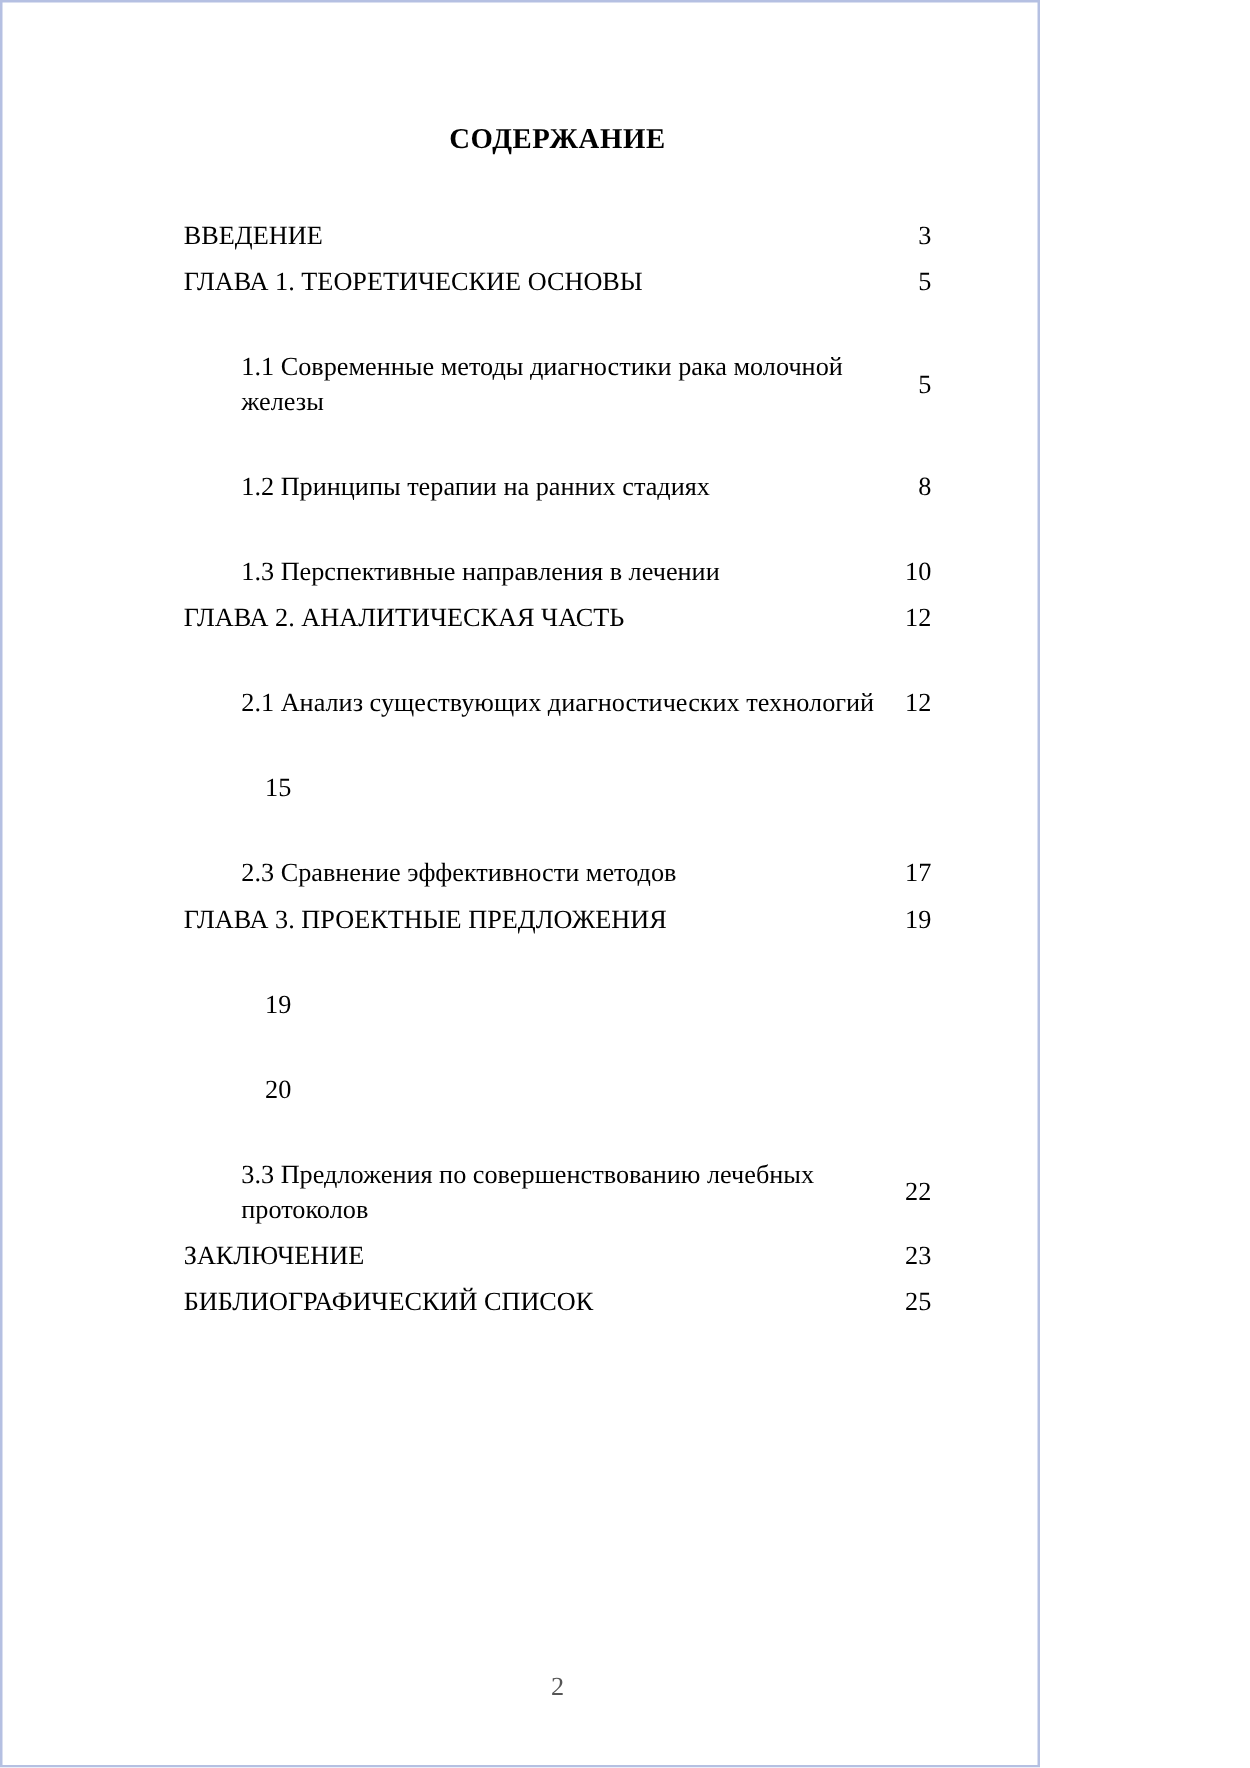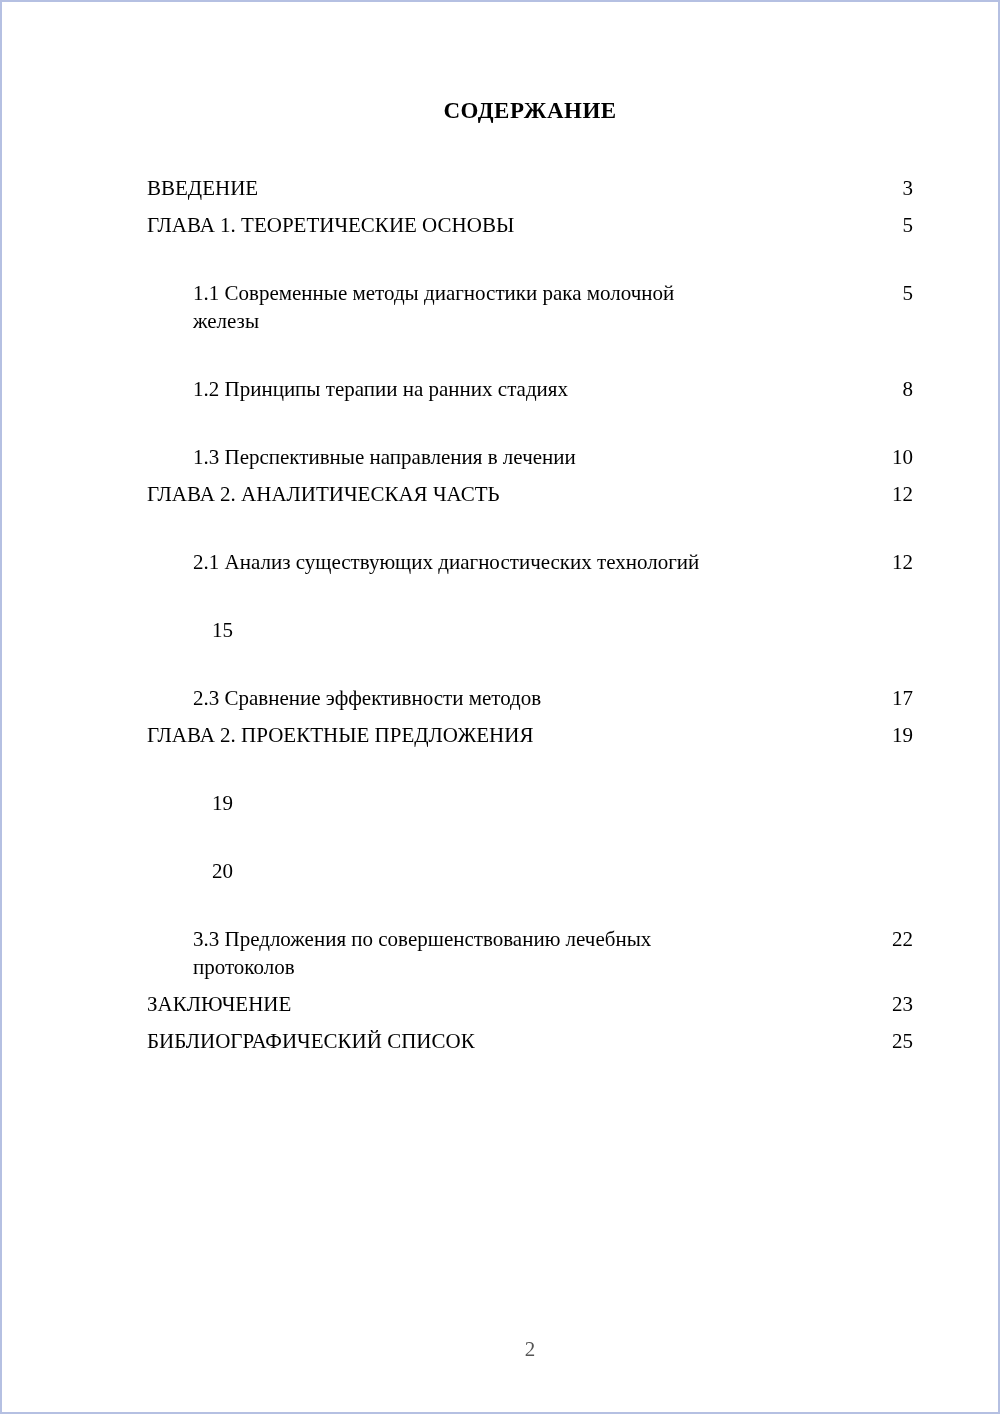--- a/index.html
+++ b/index.html
@@ -1,20 +1,20 @@
 <!DOCTYPE html>
 <html><head>
 <meta charset="utf-8">
 <style>
   * { margin: 0; padding: 0; box-sizing: border-box; }
   html, body { background: #ffffff; }
   body { font-family: "Liberation Serif", serif; }
 
   .page {
-    width: 1000px;
+    width: 832px;
     height: 1414px;
     background: #ffffff;
     border: 2px solid #b5c0e2;
     position: relative;
     padding: 96px 85px 0 145px;
     overflow: hidden;
   }
 
   .doc-title {
     text-align: center;
@@ -24,21 +24,21 @@
     letter-spacing: 0.5px;
   }
 
   .toc {
     margin-top: 50px;
   }
 
   .toc-row {
     display: flex;
     justify-content: space-between;
-    align-items: flex-start;
+    align-items: center;
     margin-bottom: 9px;
     font-size: 21px;
     line-height: 28px;
     color: #000000;
   }
 
   .toc-row.level-1 {
     padding-left: 46px;
     margin-top: 40px;
   }
@@ -102,21 +102,21 @@
     <span class="toc-page">12</span>
   </div>
       <div class="toc-row level-1">
     <span class="toc-page">15</span>
   </div>
       <div class="toc-row level-1">
     <span class="toc-text">2.3 Сравнение эффективности методов</span>
     <span class="toc-page">17</span>
   </div>
       <div class="toc-row level-0">
-    <span class="toc-text">ГЛАВА 2. ПРОЕКТНЫЕ ПРЕДЛОЖЕНИЯ</span>
+    <span class="toc-text">ГЛАВА 3. ПРОЕКТНЫЕ ПРЕДЛОЖЕНИЯ</span>
     <span class="toc-page">19</span>
   </div>
       <div class="toc-row level-1">
     <span class="toc-page">19</span>
   </div>
       <div class="toc-row level-1">
     <span class="toc-page">20</span>
   </div>
       <div class="toc-row level-1">
     <span class="toc-text">3.3 Предложения по совершенствованию лечебных

